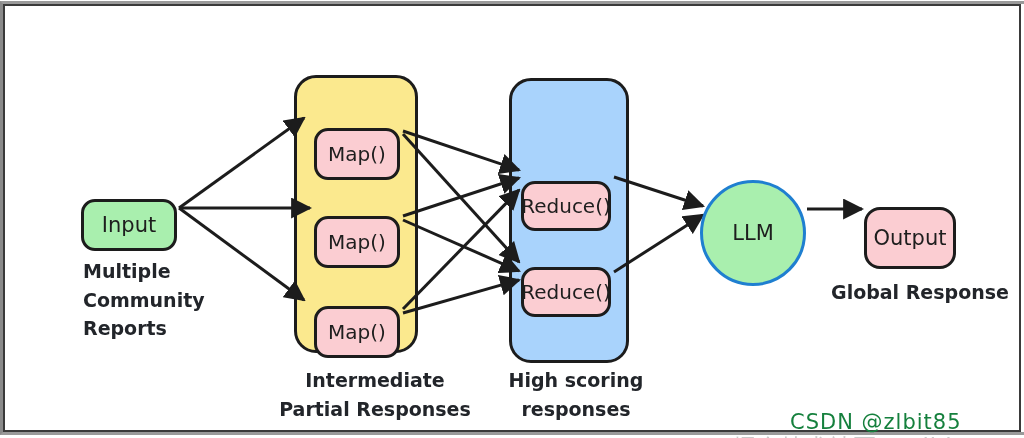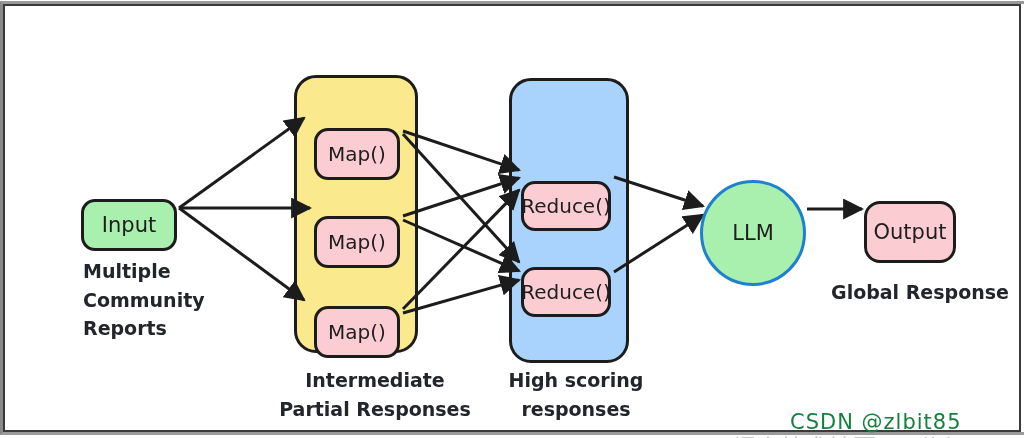--- a/index.html
+++ b/index.html
@@ -183,21 +183,21 @@
   </div>
 
   <div class="node node-pink" style="left:521px; top:243px; width:90px; height:50px;">
     <span>Reduce()</span>
   </div>
 
   <div class="node node-circle" style="left:700px; top:156px; width:106px; height:106px;">
     <span>LLM</span>
   </div>
 
-  <div class="node node-pink-lg" style="left:864px; top:177px; width:92px; height:62px;">
+  <div class="node node-pink-lg" style="left:864px; top:183px; width:92px; height:62px;">
     <span>Output</span>
   </div>
 
   <div class="caption" style="left:83px; top:257px; width:160px;">Multiple
 Community
 Reports</div>
 
   <div class="caption caption-center" style="left:272px; top:366px; width:206px;">Intermediate
 Partial Responses</div>
 

